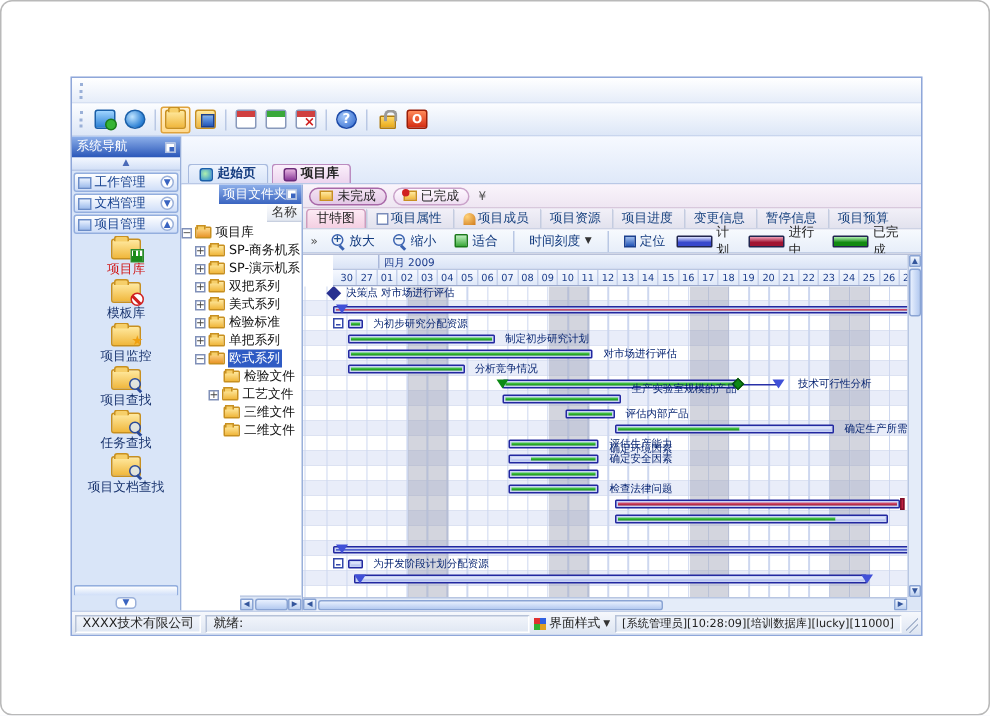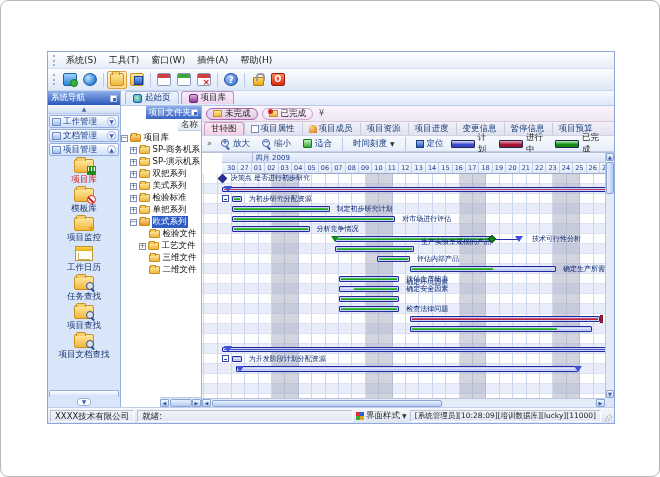--- a/index.html
+++ b/index.html
@@ -58,21 +58,21 @@
   .b-search::after{content:"";position:absolute;left:6px;top:6px;width:4px;height:2px;background:#2a4a9a;transform:rotate(45deg);transform-origin:0 0;}
   .i-cal{position:relative;width:18px;height:15px;background:#fffef4;border:1px solid #b89838;}
   .i-cal::before{content:"";position:absolute;top:0;left:0;right:0;height:4px;background:linear-gradient(#ffd24a,#e8a817);}
   .i-cal::after{content:"";position:absolute;left:2px;top:6px;width:12px;height:7px;background-image:linear-gradient(90deg,#c8b060 0 1px,transparent 1px 4px),linear-gradient(0deg,#c8b060 0 1px,transparent 1px 3px);}
   .sb-bottom{flex:none;margin-top:auto;}
   .sb-part{height:7px;margin:0 1px;background:linear-gradient(#ffffff,#cfdef8);border:1px solid #93aede;border-bottom:none;border-radius:2px 2px 0 0;}
   .sb-down{height:10px;display:flex;align-items:center;justify-content:center;}
   .sb-down .garr{width:14px;height:8px;border:1px solid #9ab0da;border-radius:3px;background:#fff;color:#3a64c0;font-size:6px;line-height:6px;text-align:center;}
   
   .rightcol{flex:1;display:flex;flex-direction:column;min-width:0;}
-  .docbar{height:15px;flex:none;background:linear-gradient(#f6f9ff,#dfe9f9);border-bottom:1px solid #b9c8e6;display:flex;align-items:flex-start;padding-left:4px;gap:2px;}
+  .docbar{height:32px;flex:none;background:linear-gradient(#f6f9ff,#dfe9f9);border-bottom:1px solid #b9c8e6;display:flex;align-items:flex-end;padding-left:4px;gap:2px;font-weight:bold;}
   .dtab{height:13px;display:flex;align-items:center;gap:3px;padding:0 7px;border:1px solid #a8bade;border-bottom:none;border-radius:3px 3px 0 0;background:linear-gradient(#eef4fe,#d8e4f8);font-size:8.5px;color:#123a7e;}
   .dtab.active{background:linear-gradient(#fbeffb,#ecd4ee);border-color:#bb8cc0;color:#222;}
   .dti{width:9px;height:9px;border-radius:2px;flex:none;}
   .dti.start{background:radial-gradient(circle at 40% 40%,#aef0ae,#2a8ad4);border:1px solid #1a5fa8;}
   .dti.plib{background:linear-gradient(#e6b2e0,#8a3a9a);border:1px solid #6a2a78;}
   .midrow{flex:1;display:flex;min-height:0;}
   
   .treepanel{width:81px;flex:none;display:flex;flex-direction:column;background:#fff;border-right:1px solid #9ab0da;align-items:flex-end;}
   .tp-head{height:13px;flex:none;background:linear-gradient(#8eb0ea,#3a64c0);color:#fff;display:flex;align-items:center;justify-content:space-between;padding:0 3px;font-size:8.5px;white-space:nowrap;}
   .tp-col{height:12px;flex:none;background:linear-gradient(#fdfdfe,#e4e9f2);border-bottom:1px solid #c8d0e0;display:flex;align-items:center;padding:0 3px;color:#333;font-size:8.5px;}
@@ -165,27 +165,20 @@
   .stylecell{display:flex;align-items:center;gap:2px;border:none;}
 </style>
 </head>
 <body>
 
 <div id="frame">
   <div class="win">
 
     <div class="menubar">
       <div class="grip"></div>
-      <div id="menu-items" style="display:flex;">
-          <div class="mitem">系统(S)</div>
-          <div class="mitem">工具(T)</div>
-          <div class="mitem">窗口(W)</div>
-          <div class="mitem">插件(A)</div>
-          <div class="mitem">帮助(H)</div>
-        </div>
     </div>
 
     <div class="toolbar">
       <div class="grip"></div>
       <div id="toolbar-items" style="display:flex;align-items:center;">
           <div class="tbtn">
             <div class="ico i-monitor"></div>
           </div>
           <div class="tbtn">
             <div class="ico i-globe"></div>
@@ -259,34 +252,30 @@
               </div>
               <div class="lbl">模板库</div>
             </div>
             <div class="sb-item">
               <div class="bigfold">
                 <div class="badge b-star">★</div>
               </div>
               <div class="lbl">项目监控</div>
             </div>
             <div class="sb-item">
-              <div class="i-cal"></div>
-              <div class="lbl">工作日历</div>
+              <div class="bigfold">
+                <div class="badge b-search"></div>
+              </div>
+              <div class="lbl">项目查找</div>
             </div>
             <div class="sb-item">
               <div class="bigfold">
                 <div class="badge b-search"></div>
               </div>
               <div class="lbl">任务查找</div>
-            </div>
-            <div class="sb-item">
-              <div class="bigfold">
-                <div class="badge b-search"></div>
-              </div>
-              <div class="lbl">项目查找</div>
             </div>
             <div class="sb-item">
               <div class="bigfold">
                 <div class="badge b-search"></div>
               </div>
               <div class="lbl">项目文档查找</div>
             </div>
           </div>
         <div class="sb-bottom">
           <div class="sb-part"></div>
@@ -517,21 +506,21 @@
               <div class="cbody" id="cbody">
                   <div class="wkband" style="left: 70px; width: 13.4px;"></div>
                   <div class="wkband" style="left: 83.4px; width: 13.4px;"></div>
                   <div class="wkband" style="left: 163.8px; width: 13.4px;"></div>
                   <div class="wkband" style="left: 177.2px; width: 13.4px;"></div>
                   <div class="wkband" style="left: 257.6px; width: 13.4px;"></div>
                   <div class="wkband" style="left: 271px; width: 13.4px;"></div>
                   <div class="wkband" style="left: 351.4px; width: 13.4px;"></div>
                   <div class="wkband" style="left: 364.8px; width: 13.4px;"></div>
                   <div class="mk-dnavy" style="left: 16.75px; top: 1px;"></div>
-                  <div class="blabel" style="left: 28.75px; top: 0px;">决策点 是否进行初步研究</div>
+                  <div class="blabel" style="left: 28.75px; top: 0px;">决策点 对市场进行评估</div>
                   <div class="gbar" style="left: 19.75px; width: 389.27px; top: 13px; height: 5px;">
                     <div class="core">
                       <div class="seg red" style="width: 100%;"></div>
                     </div>
                   </div>
                   <div class="mk-tri blue" style="left: 21.78px; top: 12px;"></div>
                   <div class="gbar" style="left: 29.8px; width: 10.05px; top: 22px;">
                     <div class="core">
                       <div class="seg green" style="width: 100%;"></div>
                     </div>

